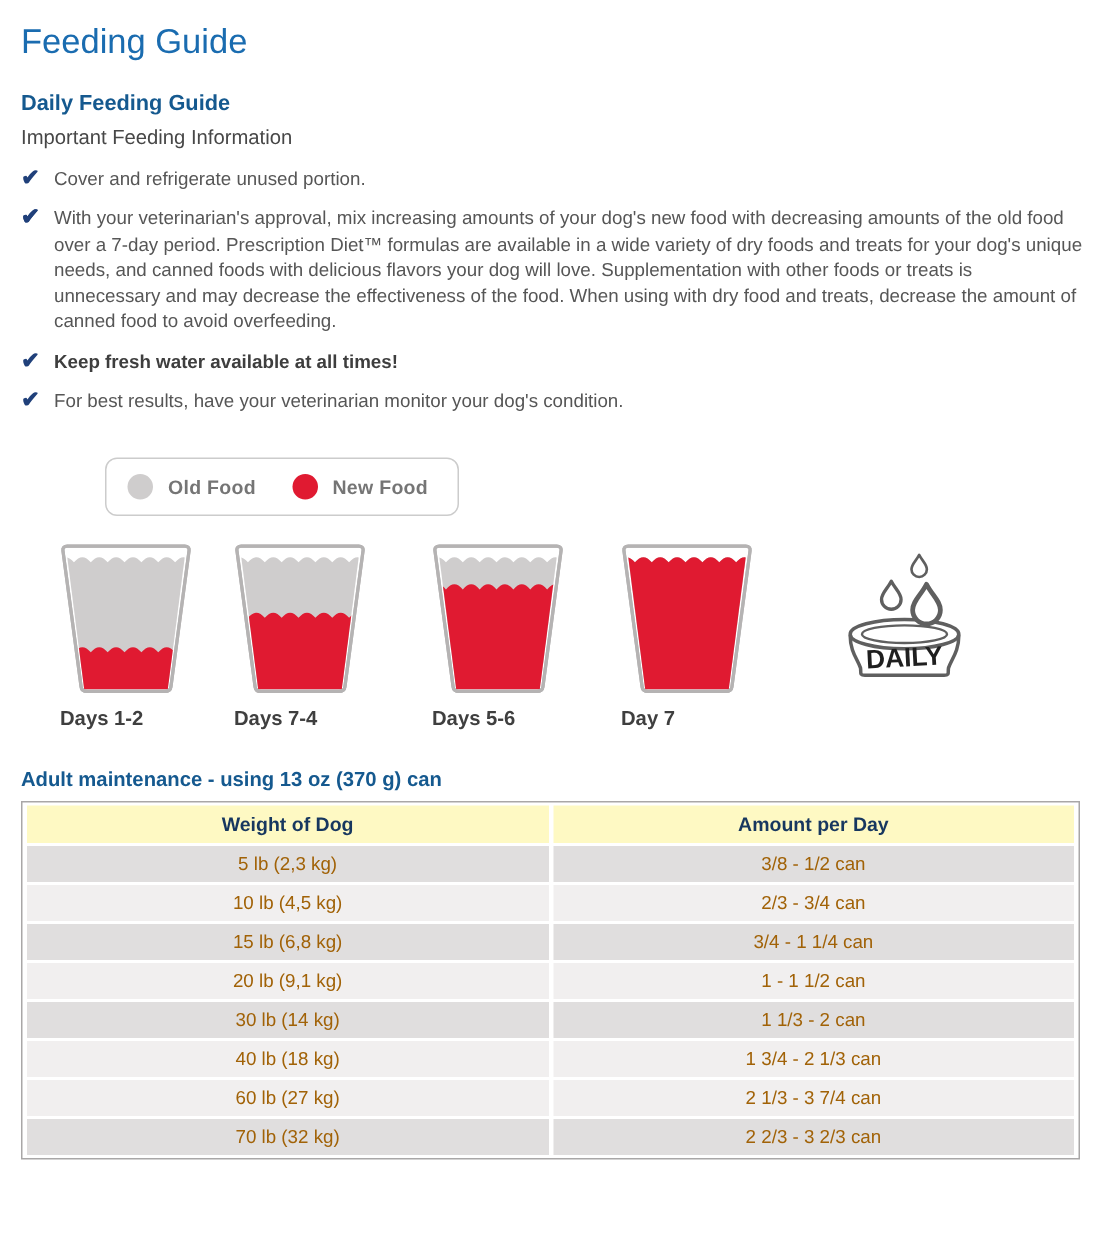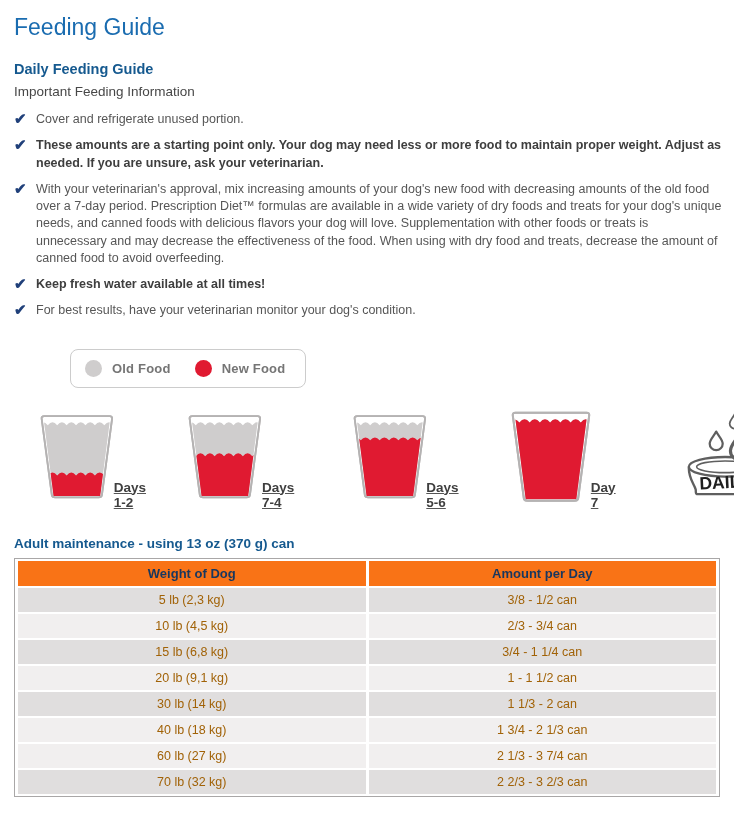--- a/index.html
+++ b/index.html
@@ -17,32 +17,32 @@
   .check{position:absolute; left:0; top:-2px; color:#20407a; font-size:15px; font-weight:700;}
 
   .legend{display:inline-flex; align-items:center; gap:10px;
     border:1px solid #cccccc; border-radius:8px; background:#fff;
     padding:10px 18px 10px 14px; margin:20px 0 0 58px;}
   .dot{width:17px; height:17px; border-radius:50%; display:inline-block;}
   .legend-label{font-size:13px; font-weight:700; color:#757575; margin-right:14px; letter-spacing:.2px;}
   .legend-label:last-child{margin-right:2px;}
 
   .cups-row{display:flex; align-items:flex-end; margin-top:18px;}
-  .cup-fig{display:flex; flex-direction:row; align-items:flex-end;text-decoration:underline;}
+  .cup-fig{display:flex; flex-direction:column; align-items:flex-start;}
   .cup-fig:nth-child(1){margin-left:28px;}
   .cup-fig:nth-child(2){margin-left:28px;}
   .cup-fig:nth-child(3){margin-left:44px;}
   .cup-fig:nth-child(4){margin-left:38px;}
   .bowl-fig{margin-left:56px; align-self:flex-start; margin-top:2px;}
   .cup-label{font-size:13.5px; font-weight:700; color:#3f3f3f; margin-top:5px;}
 
   .table-heading{font-size:13.5px; font-weight:700; color:#15598f; margin:26px 0 7px 2px;}
   .table-wrap{border:1px solid #a9a7a7; background:#ffffff; margin:0 2px;}
   table.feed{width:100%; border-collapse:separate; border-spacing:3px 2px;}
-  table.feed th{background:#f97316; color:#17375f; font-size:13px; font-weight:700;
+  table.feed th{background:#fef9c3; color:#17375f; font-size:13px; font-weight:700;
     padding:4px 0; height:17px; text-align:center;}
   table.feed td{font-size:12.5px; color:#a16207; text-align:center; padding:4px 0; height:16px;}
   table.feed tr.odd td{background:#e0dede;}
   table.feed tr.even td{background:#f1efef;}
 </style>
 </head>
 <body>
 
 <div class="page">
 
@@ -51,21 +51,20 @@
   <h2 class="sub-title">Daily Feeding Guide</h2>
   <h3 class="info-heading">Important Feeding Information</h3>
 
   <ul class="bullets">
     <li>
       <span class="check">✔</span>
       <span>Cover and refrigerate unused portion.</span>
     </li>
     <li class="bold">
       <span class="check">✔</span>
-      <span>These amounts are a starting point only. Your dog may need less or more food to maintain proper weight. Adjust as needed. If you are unsure, ask your veterinarian.</span>
     </li>
     <li>
       <span class="check">✔</span>
       <span>With your veterinarian's approval, mix increasing amounts of your dog's new food with decreasing amounts of the old food over a 7-day period. Prescription Diet™ formulas are available in a wide variety of dry foods and treats for your dog's unique needs, and canned foods with delicious flavors your dog will love. Supplementation with other foods or treats is unnecessary and may decrease the effectiveness of the food. When using with dry food and treats, decrease the amount of canned food to avoid overfeeding.</span>
     </li>
     <li class="bold">
       <span class="check">✔</span>
       <span>Keep fresh water available at all times!</span>
     </li>
     <li>

